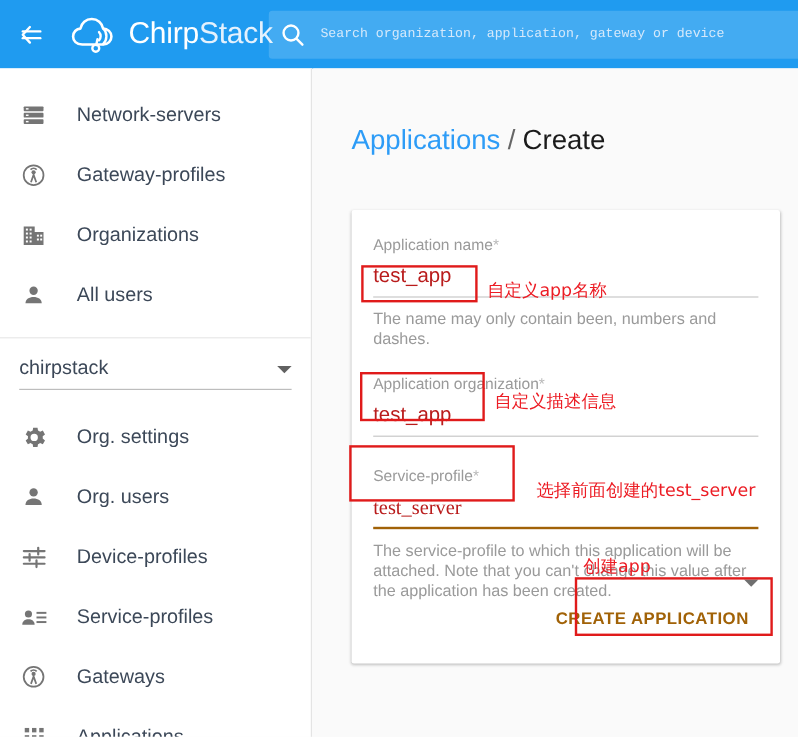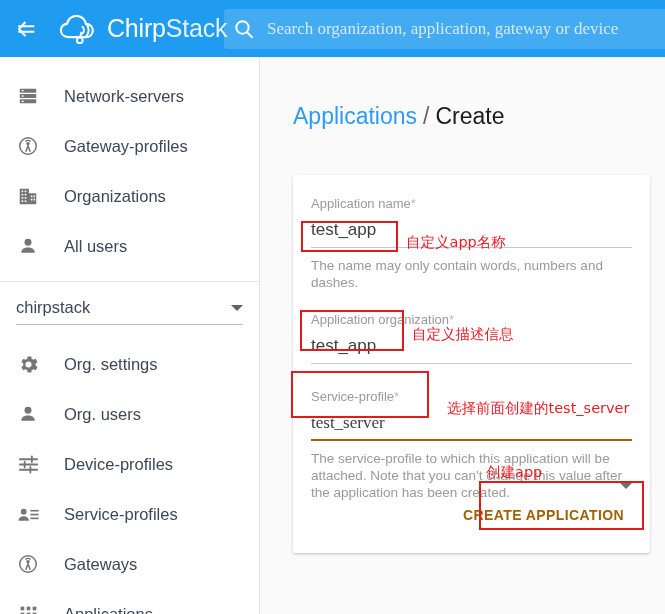--- a/index.html
+++ b/index.html
@@ -39,22 +39,22 @@
     position: absolute; left: 224px; top: 9px;
     width: 441px; height: 40px;
     background: rgba(255,255,255,0.16);
     border-radius: 3px 0 0 3px;
     display: flex; align-items: center;
     padding-left: 8px;
   }
   .search-icon { width: 24px; height: 24px; flex: 0 0 24px; }
   .search-input {
     border: 0; outline: none; background: transparent;
-    color: #4c1d95; font-size: 17px;
-    font-family: Liberation Serif, serif;
+    color: #4c1d95; font-size: 11px;
+    font-family: Liberation Mono, monospace;
     margin-left: 11px; width: 380px; height: 24px;
   }
   .search-input::placeholder { color: #d5e9fb; opacity: 1; }
 
   
   .sidebar {
     position: absolute; left: 0; top: 57px;
     width: 260px; height: 557px;
     background: #ffffff;
     border-right: 1px solid #e4e4e4;
@@ -115,21 +115,21 @@
     overflow: visible;
   }
 
   .field { position: relative; }
   .field-label {
     font-size: 13px; color: #9a9a9a;
     line-height: 1; margin-bottom: 11px;
   }
   .field-label .req { color: #b9b9b9; }
   .field-value {
-    font-size: 17px; color: #404040;
+    font-size: 17px; color: #b91c1c;
     line-height: 1; padding-bottom: 9px;
     border-bottom: 1px solid #c8c8c8;
   }
   .field-value.focused { border-bottom: 2px solid #a16207; padding-bottom: 8px; font-family: Liberation Serif, serif; }
   .field-help {
     font-size: 13.5px; color: #9a9a9a;
     line-height: 17px; margin-top: 9px;
   }
   .select-caret {
     position: absolute; right: 0; bottom: 12px;
@@ -360,21 +360,21 @@
     <span class="crumb-link">Applications</span><span class="crumb-sep">/</span><span class="crumb-current">Create</span>
   </div>
 
   <div class="card">
 
     <div class="field">
       <div class="field-label">
         <span>Application name</span><span class="req">*</span>
       </div>
       <div class="field-value">test_app</div>
-      <div class="field-help">The name may only contain words, numbers and dashes.</div>
+      <div class="field-help">The name may only contain been, numbers and dashes.</div>
     </div>
 
     <div class="field" style="margin-top:22px;">
       <div class="field-label">
         <span>Application organization</span><span class="req">*</span>
       </div>
       <div class="field-value">test_app</div>
     </div>
 
     <div class="field" style="margin-top:26px;">

